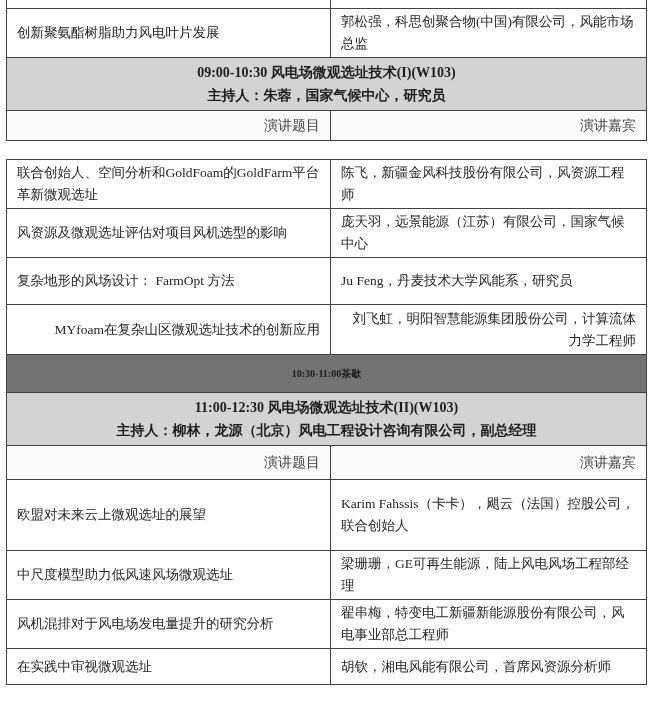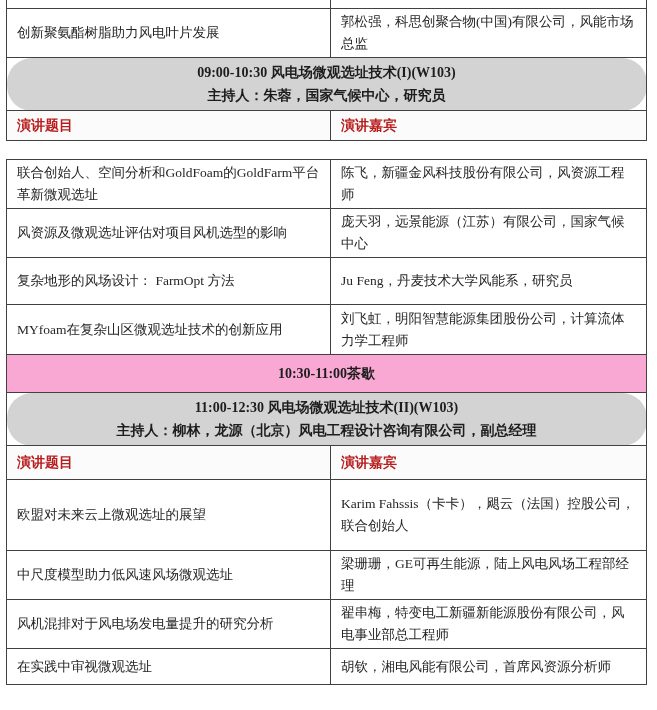--- a/index.html
+++ b/index.html
@@ -28,40 +28,39 @@
   tr.sliver-top td{border-top:none;height:8px;padding:0 10px;}
   
   td.band-gray{
     background:#d3d3d3;
     text-align:center;
     font-weight:bold;
     font-size:14px;
     line-height:23px;
     color:#1d1d1d;
     padding:3px 10px;
-    border-radius:25px;
   }
   td.band-yellow{
-    background:#f9a8d4;
+    background:#737373;
     text-align:center;
     font-weight:bold;
-    font-size:14px;
+    font-size:10px;
     color:#1d1d1d;
   }
   td.col-header{
     background:#fbfbfb;
-    text-align:left;
-    font-weight:bold;
+    text-align:right;
+    font-weight:normal;
     font-size:14px;
-    color:#b91c1c;
+    color:#404040;
   }
   .gap{height:18px;}
   
   .h46{height:46px;} .h48{height:48px;} .h30{height:30px;}
-  .h40{height:40px;} .h50{height:50px;} .h42{height:42px;}
+  .h40{height:40px;} .h50{height:50px;text-align:right;} .h42{height:42px;}
   .h47{height:47px;} .h38{height:38px;}
   .h36{height:36px;} .h57{height:71px;margin-left:8px;} .h44{height:44px;}
   .h49{height:49px;padding-left:12px;} .h34{height:34px;}
 </style>
 </head>
 <body>
 
 <div class="page">
 
   <table>

